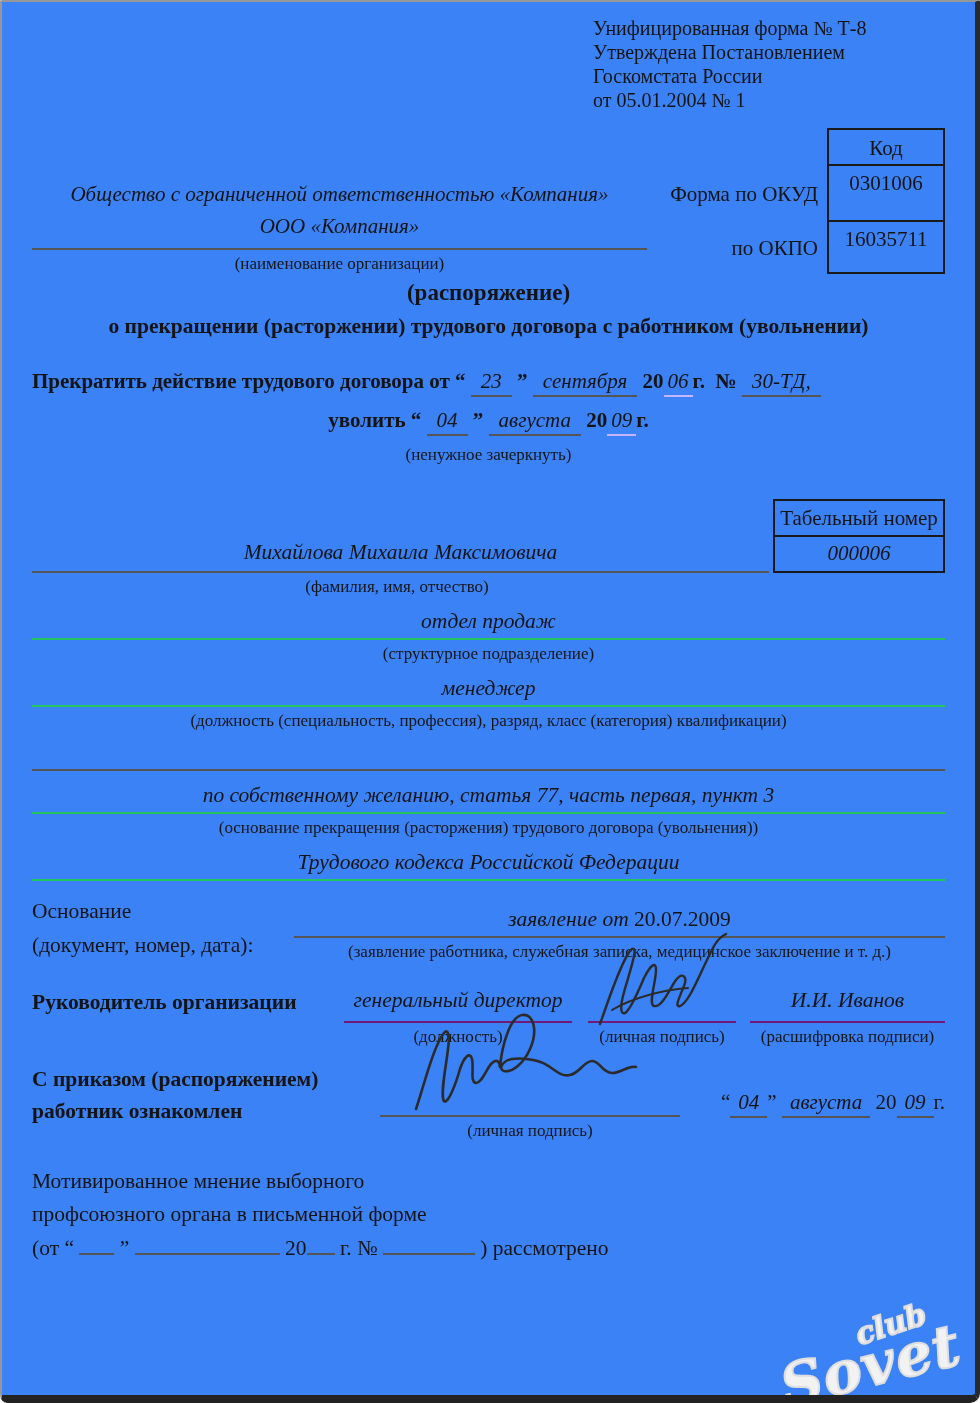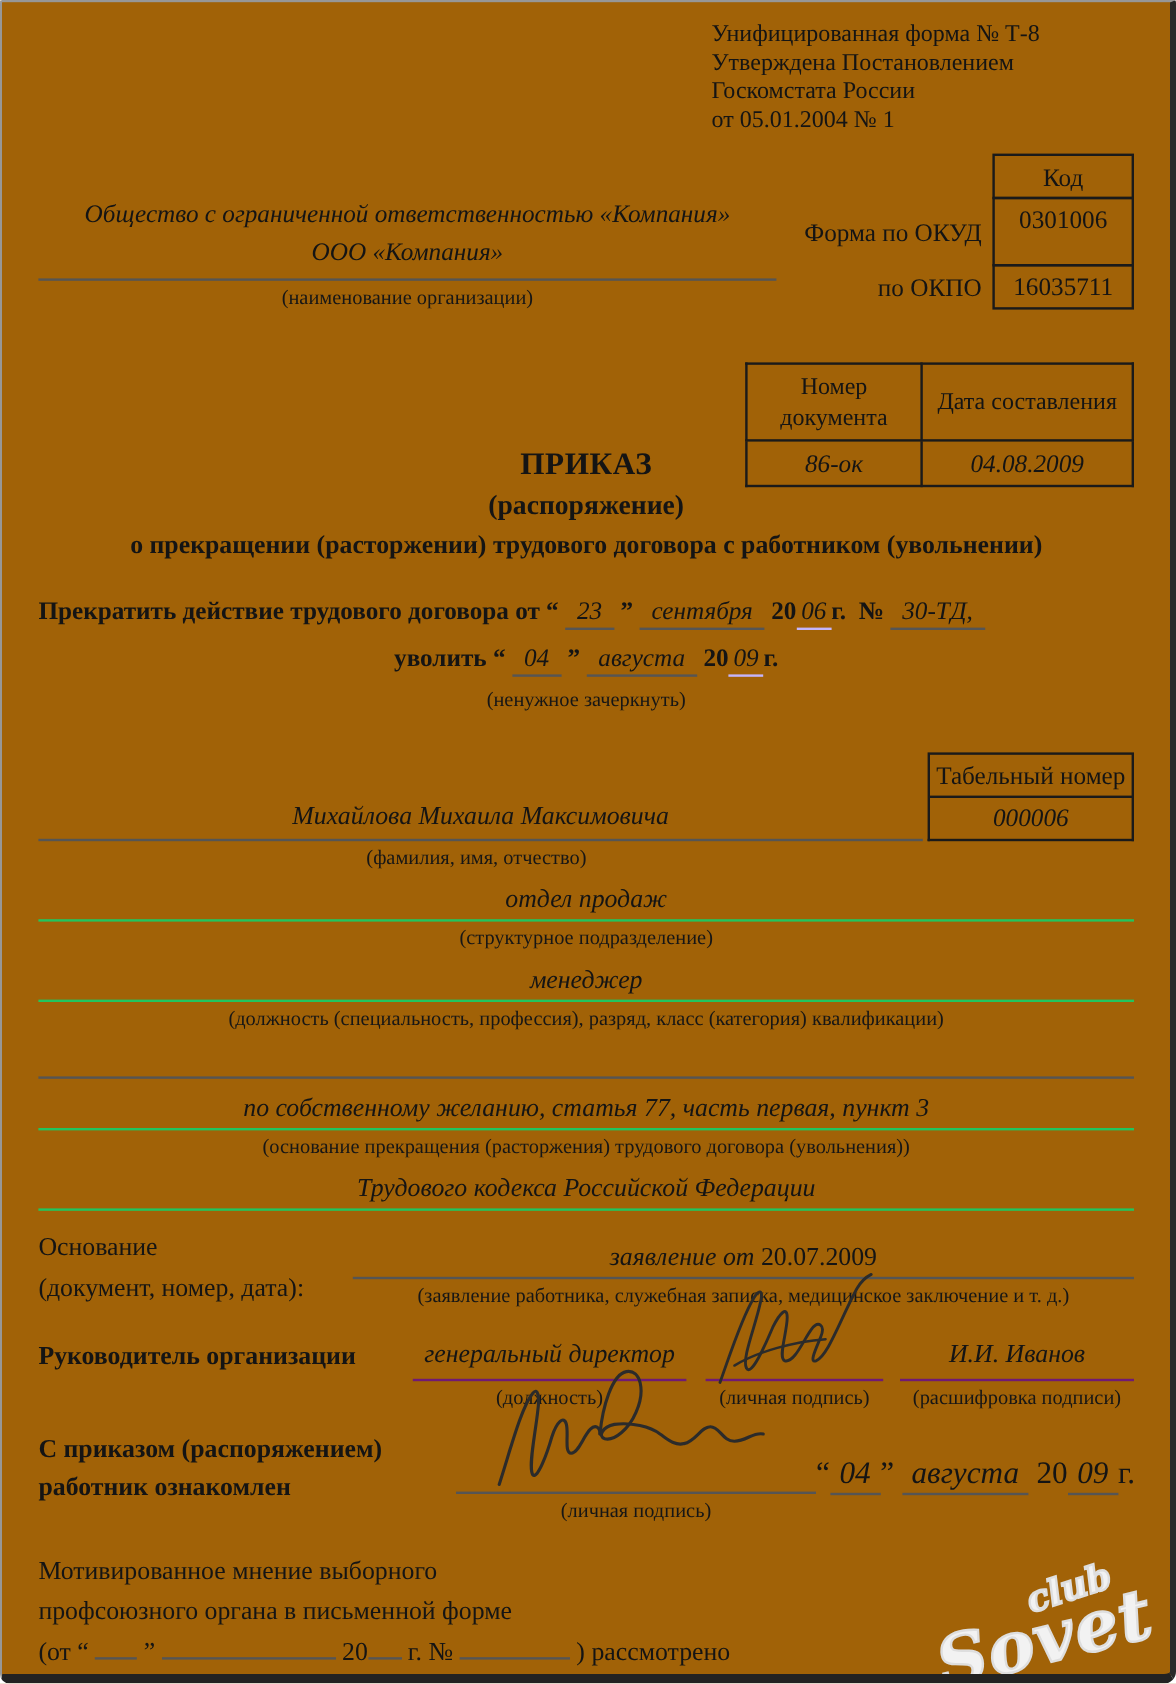--- a/index.html
+++ b/index.html
@@ -1,20 +1,20 @@
 <!DOCTYPE html>
 <html><head>
 <meta charset="utf-8">
 <style>
   html,body{margin:0;padding:0;background:#ffffff;}
   .page{
     position:relative;
     width:980px;height:1403px;
     box-sizing:border-box;
-    background:#a16207;
+    background:#3b82f6;
     border-top:2px solid #979797;
     border-left:2px solid #979797;
     border-right:5px solid #2a2a2a;
     border-bottom:8px solid #222;
     border-radius:2px 2px 10px 8px;
     overflow:hidden;
     font-family:"Liberation Serif","DejaVu Serif",serif;
     color:#141414;
   }
   .content{padding:14px 30px 0 30px;}
@@ -28,21 +28,21 @@
   .org-name{font-style:italic;font-size:21px;text-align:center;line-height:1.5;}
   .org-line{border-bottom:2px solid #555;height:6px;}
   .caption{font-size:17px;text-align:center;padding-top:4px;color:#161616;}
 
   .codeblock{width:280px;flex:none;}
   .crow{display:flex;align-items:stretch;}
   .clabel{flex:1;text-align:right;font-size:21px;padding-right:9px;display:flex;flex-direction:column;justify-content:center;align-items:flex-end;line-height:1.25;}
   .ccell{width:118px;flex:none;border:2px solid #1a1a1a;text-align:center;font-size:21px;box-sizing:border-box;}
   .chead{height:38px;line-height:36px;}
   .ctall{height:58px;margin-top:-2px;line-height:34px;}
-  .clast{height:38px;margin-top:-2px;line-height:34px;}
+  .clast{height:54px;margin-top:-2px;line-height:34px;}
 
   
   .title-band{position:relative;height:100px;margin-top:44px;}
   .doc-table{position:absolute;right:0;top:0;border-collapse:collapse;}
   .doc-table td{border:2px solid #1a1a1a;text-align:center;font-size:20px;padding:2px 8px;}
   .doc-table .hd{height:58px;width:128px;line-height:1.3;}
   .doc-table .hd2{width:158px;}
   .doc-table .vl{height:32px;font-style:italic;font-size:21px;}
   .title-main{position:absolute;bottom:0;left:0;width:100%;text-align:center;font-weight:bold;font-size:26px;letter-spacing:.5px;}
   .title-sub{text-align:center;font-weight:bold;font-size:23px;margin-top:6px;}
@@ -82,21 +82,21 @@
   .sigline{border-bottom:2px solid #701a75;text-align:center;font-style:italic;font-size:21.5px;padding-bottom:5px;position:relative;height:28px;}
   .c1{width:228px;margin-right:16px;}
   .c2{width:148px;margin-right:14px;}
   .c3{flex:1;}
 
   
   .ack-row{display:flex;margin-top:16px;}
   .ack-labels{width:348px;flex:none;font-weight:bold;font-size:21.5px;line-height:1.5;}
   .ack-sign{width:300px;flex:none;display:flex;flex-direction:column;justify-content:flex-end;}
   .ack-line{border-bottom:2px solid #555;height:52px;position:relative;}
-  .ack-date{margin-left:auto;font-size:26px;align-self:flex-end;padding-bottom:26px;white-space:nowrap;}
+  .ack-date{margin-left:auto;font-size:21px;align-self:flex-end;padding-bottom:26px;white-space:nowrap;}
   .ack-date .u{font-style:italic;border-bottom:2px solid #555;padding:0 8px 2px 8px;}
 
   
   .union{margin-top:24px;font-size:21.5px;line-height:1.55;}
   .blank{display:inline-block;border-bottom:2px solid #555;height:20px;vertical-align:baseline;}
   .w35{width:35px;} .w145{width:145px;} .w28{width:28px;} .w92{width:92px;}
 
   
   .watermark{
     position:absolute;right:16px;bottom:6px;
@@ -139,35 +139,20 @@
           <div class="clabel">Форма по ОКУД</div>
           <div class="ccell ctall">0301006</div>
         </div>
         <div class="crow">
           <div class="clabel">по ОКПО</div>
           <div class="ccell clast">16035711</div>
         </div>
       </div>
     </div>
 
-    <div class="title-band">
-      <table class="doc-table">
-        <tbody>
-            <tr>
-          <td class="hd">Номер документа</td>
-          <td class="hd hd2">Дата составления</td>
-        </tr>
-        <tr>
-          <td class="vl">86-ок</td>
-          <td class="vl">04.08.2009</td>
-        </tr>
-      </tbody>
-        </table>
-      <div class="title-main">ПРИКАЗ</div>
-    </div>
     <div class="title-sub">(распоряжение)</div>
     <div class="title-subject">о прекращении (расторжении) трудового договора с работником (увольнении)</div>
 
     <div class="term">
       <span>Прекратить действие трудового договора от “</span>
       <span class="u">23</span>
       <span>”</span>
       <span class="u">сентября</span>
       <span>20</span><span class="u2">06</span><span>г.</span>
       &nbsp;<span>№</span>

